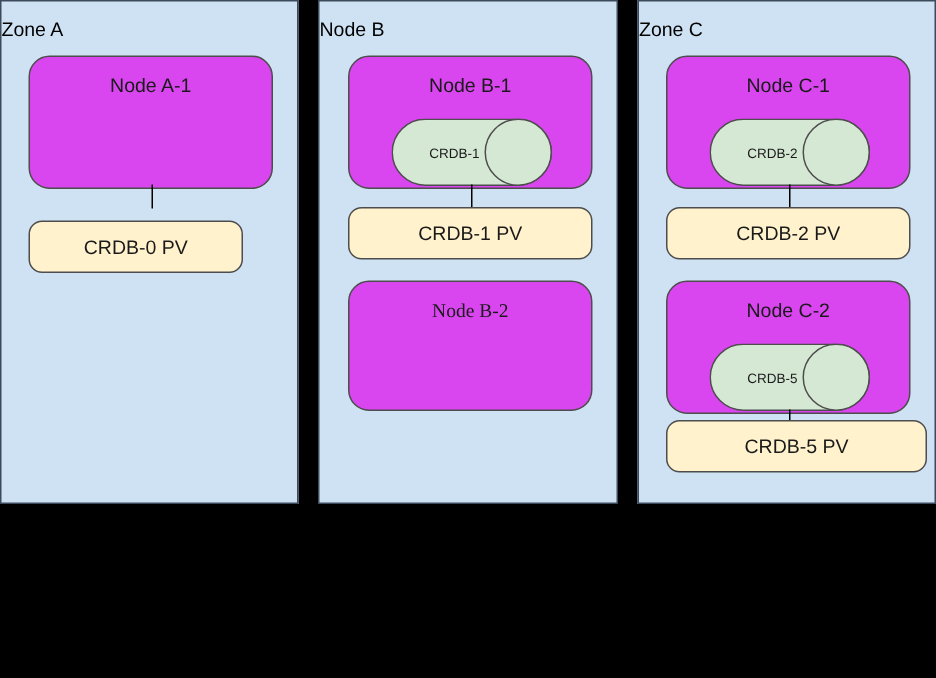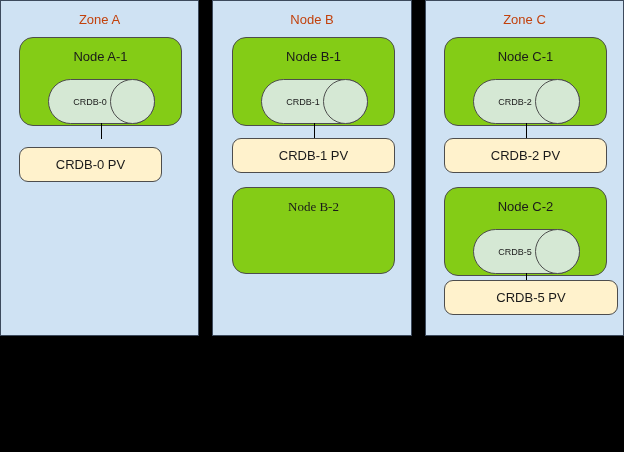--- a/index.html
+++ b/index.html
@@ -24,29 +24,28 @@
   .zone {
     position: absolute;
     background: #cfe2f3;
     border: 1px solid #3d4a5c;
     box-sizing: border-box;
   }
   .zone-label {
     position: absolute;
     left: 0;
     right: 0;
-    text-align: center;
     font-size: 13px;
-    color: #c2410c;
+    color: #000000;
     line-height: 15px;
     white-space: nowrap;
   }
   .node {
     position: absolute;
-    background: #84cc16;
+    background: #d946ef;
     border: 1px solid #4d4d4d;
     border-radius: 14px;
     box-sizing: border-box;
   }
   .node-label {
     position: absolute;
     left: 0;
     right: 0;
     top: 11px;
     text-align: center;
@@ -98,27 +97,20 @@
 </head>
 <body>
 
 <div id="canvas">
 
   <div class="zone" style="left:0px; top:0px; width:199px; height:336px;">
     <div class="zone-label" style="top:11px;">Zone A</div>
 
     <div class="node" style="left:18px; top:36px; width:163px; height:89px;">
       <div class="node-label">Node A-1</div>
-      <div class="db" style="left:28px; top:41px; width:107px; height:45px;">
-        <svg width="107" height="45" viewBox="0 0 107 45">
-          <path d="M 22.5 0.5 L 84.5 0.5 A 22 22 0 0 1 84.5 44.5 L 22.5 44.5 A 22 22 0 0 1 22.5 0.5 Z" fill="#d5e8d4" stroke="#4d4d4d" stroke-width="1"></path>
-          <ellipse cx="84.5" cy="22.5" rx="22" ry="22" fill="#d5e8d4" stroke="#4d4d4d" stroke-width="1"></ellipse>
-        </svg>
-        <div class="db-label" style="width:84px;">CRDB-0</div>
-      </div>
     </div>
 
     <div class="connector" style="left:100px; top:122px; height:16px;"></div>
 
     <div class="pv" style="left:18px; top:146px; width:143px; height:35px;">
       <span class="pv-label">CRDB-0 PV</span>
     </div>
   </div>
 
   <div class="zone" style="left:212px; top:0px; width:200px; height:336px;">

